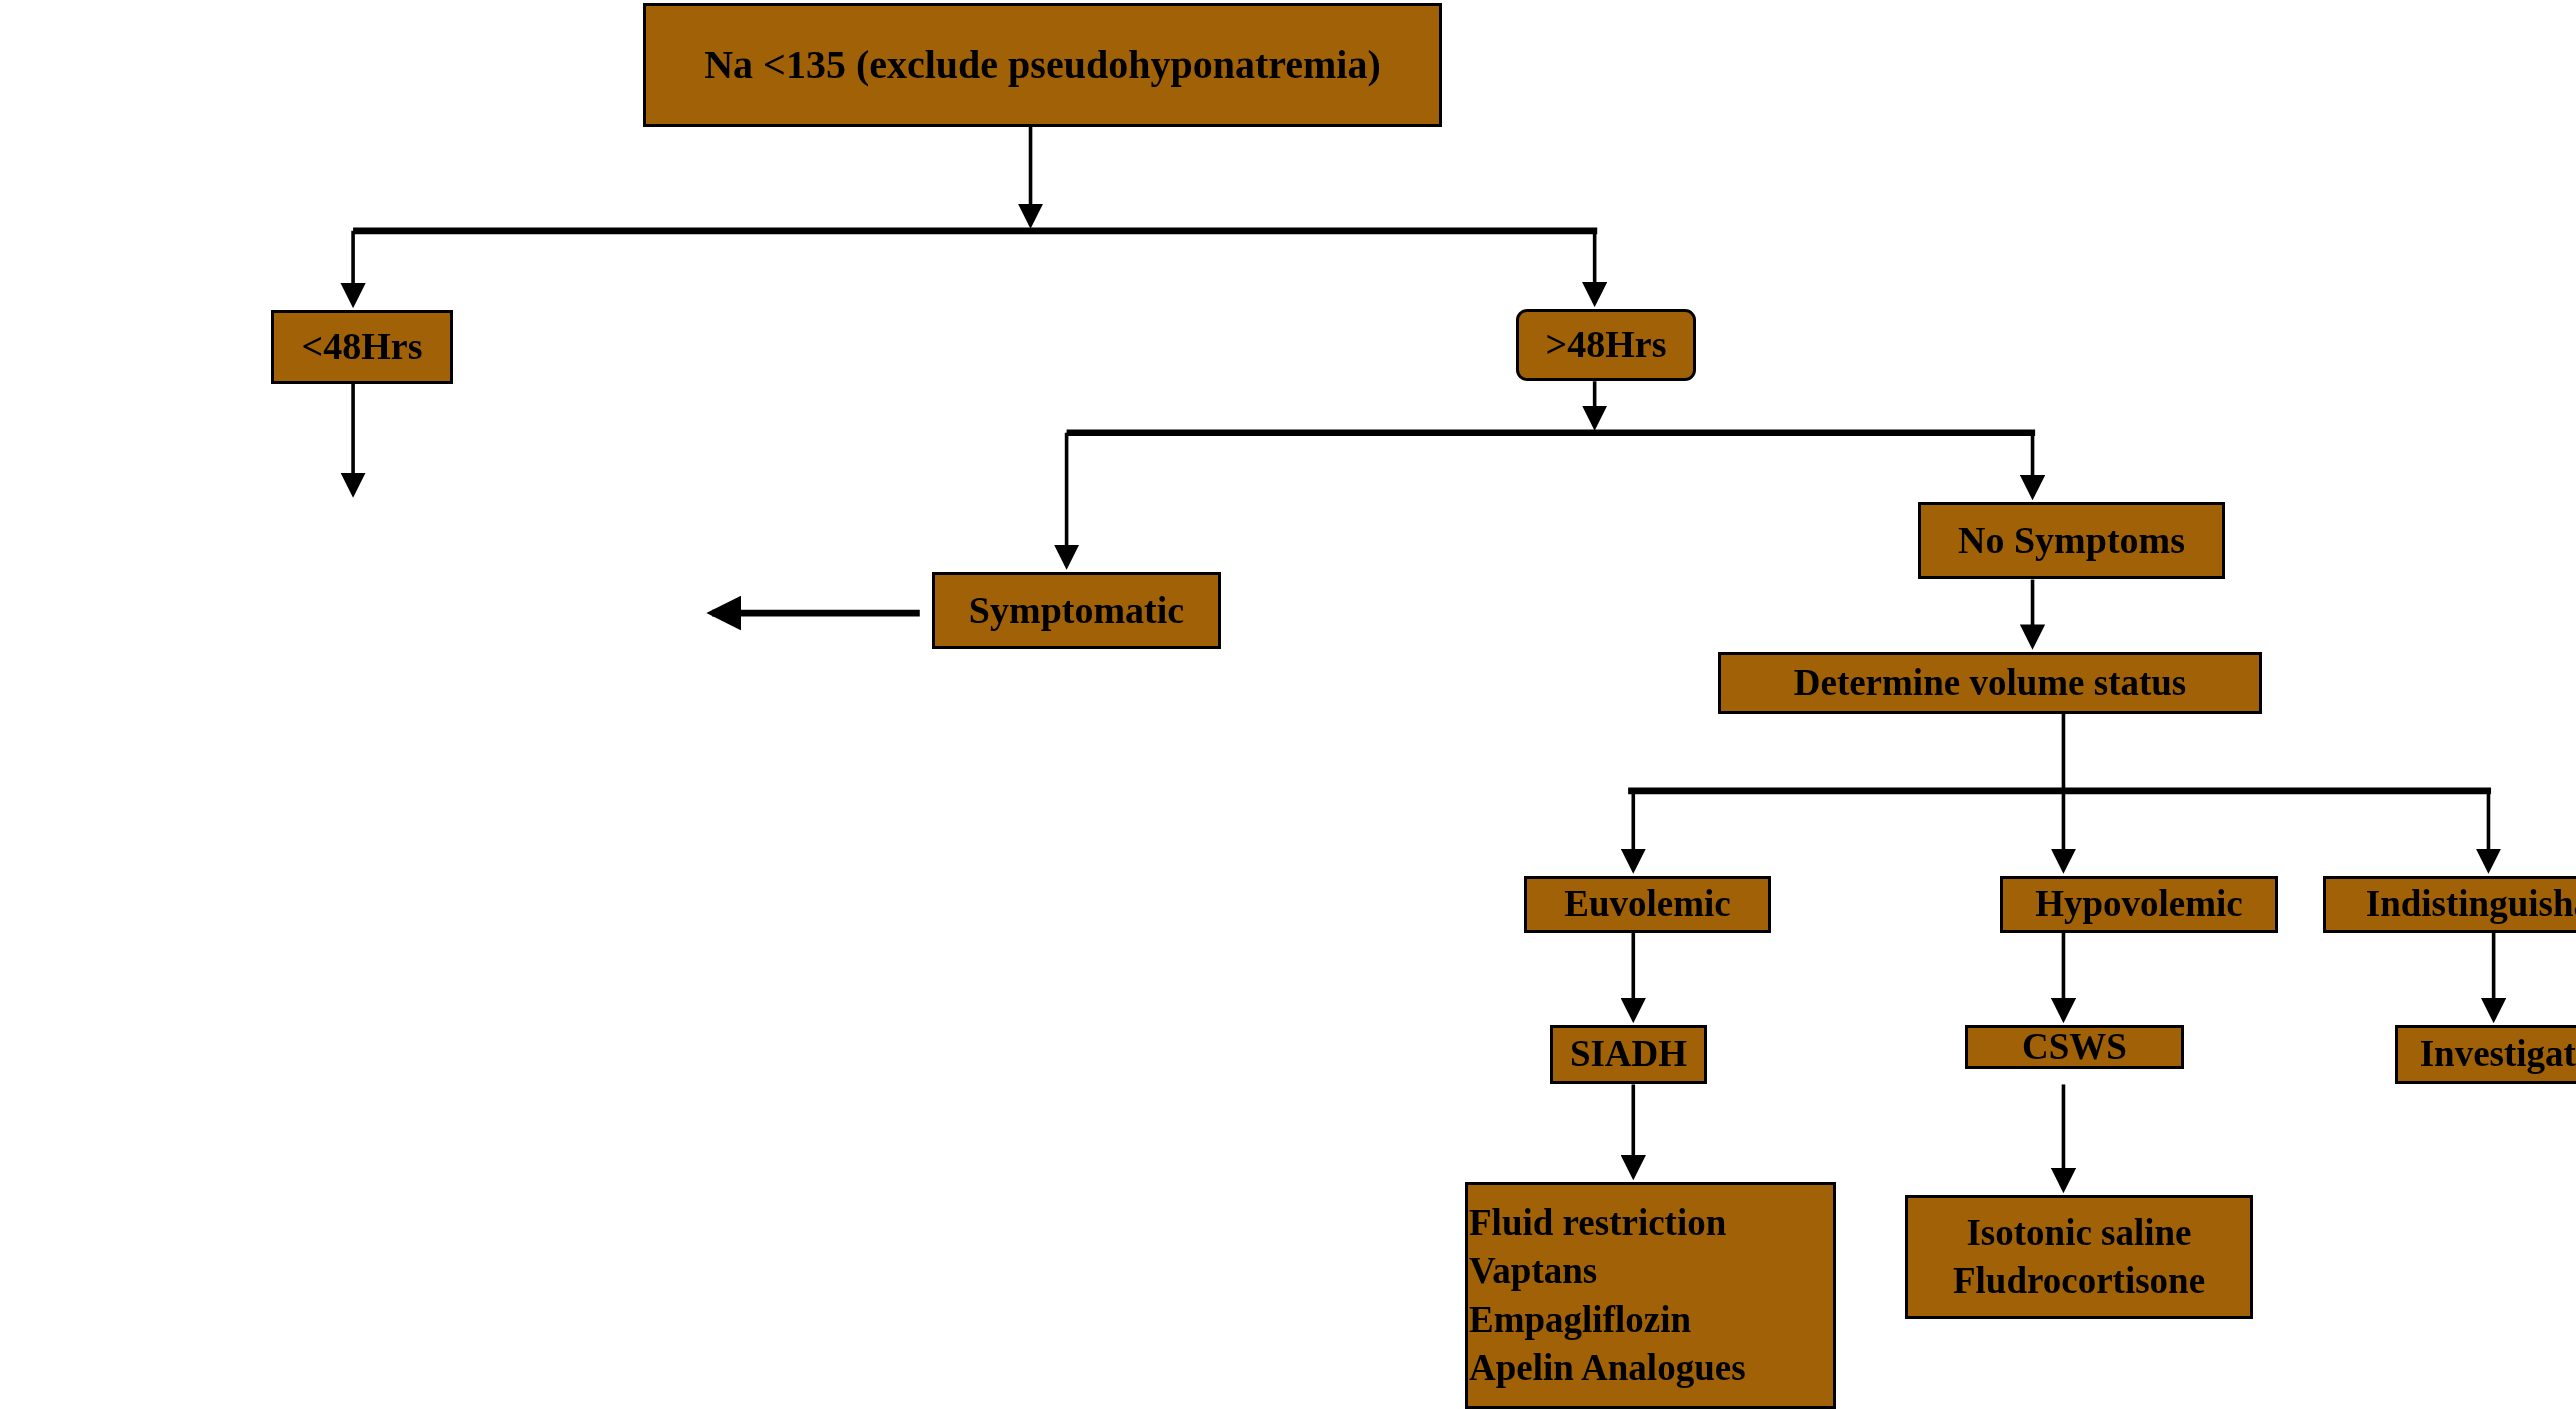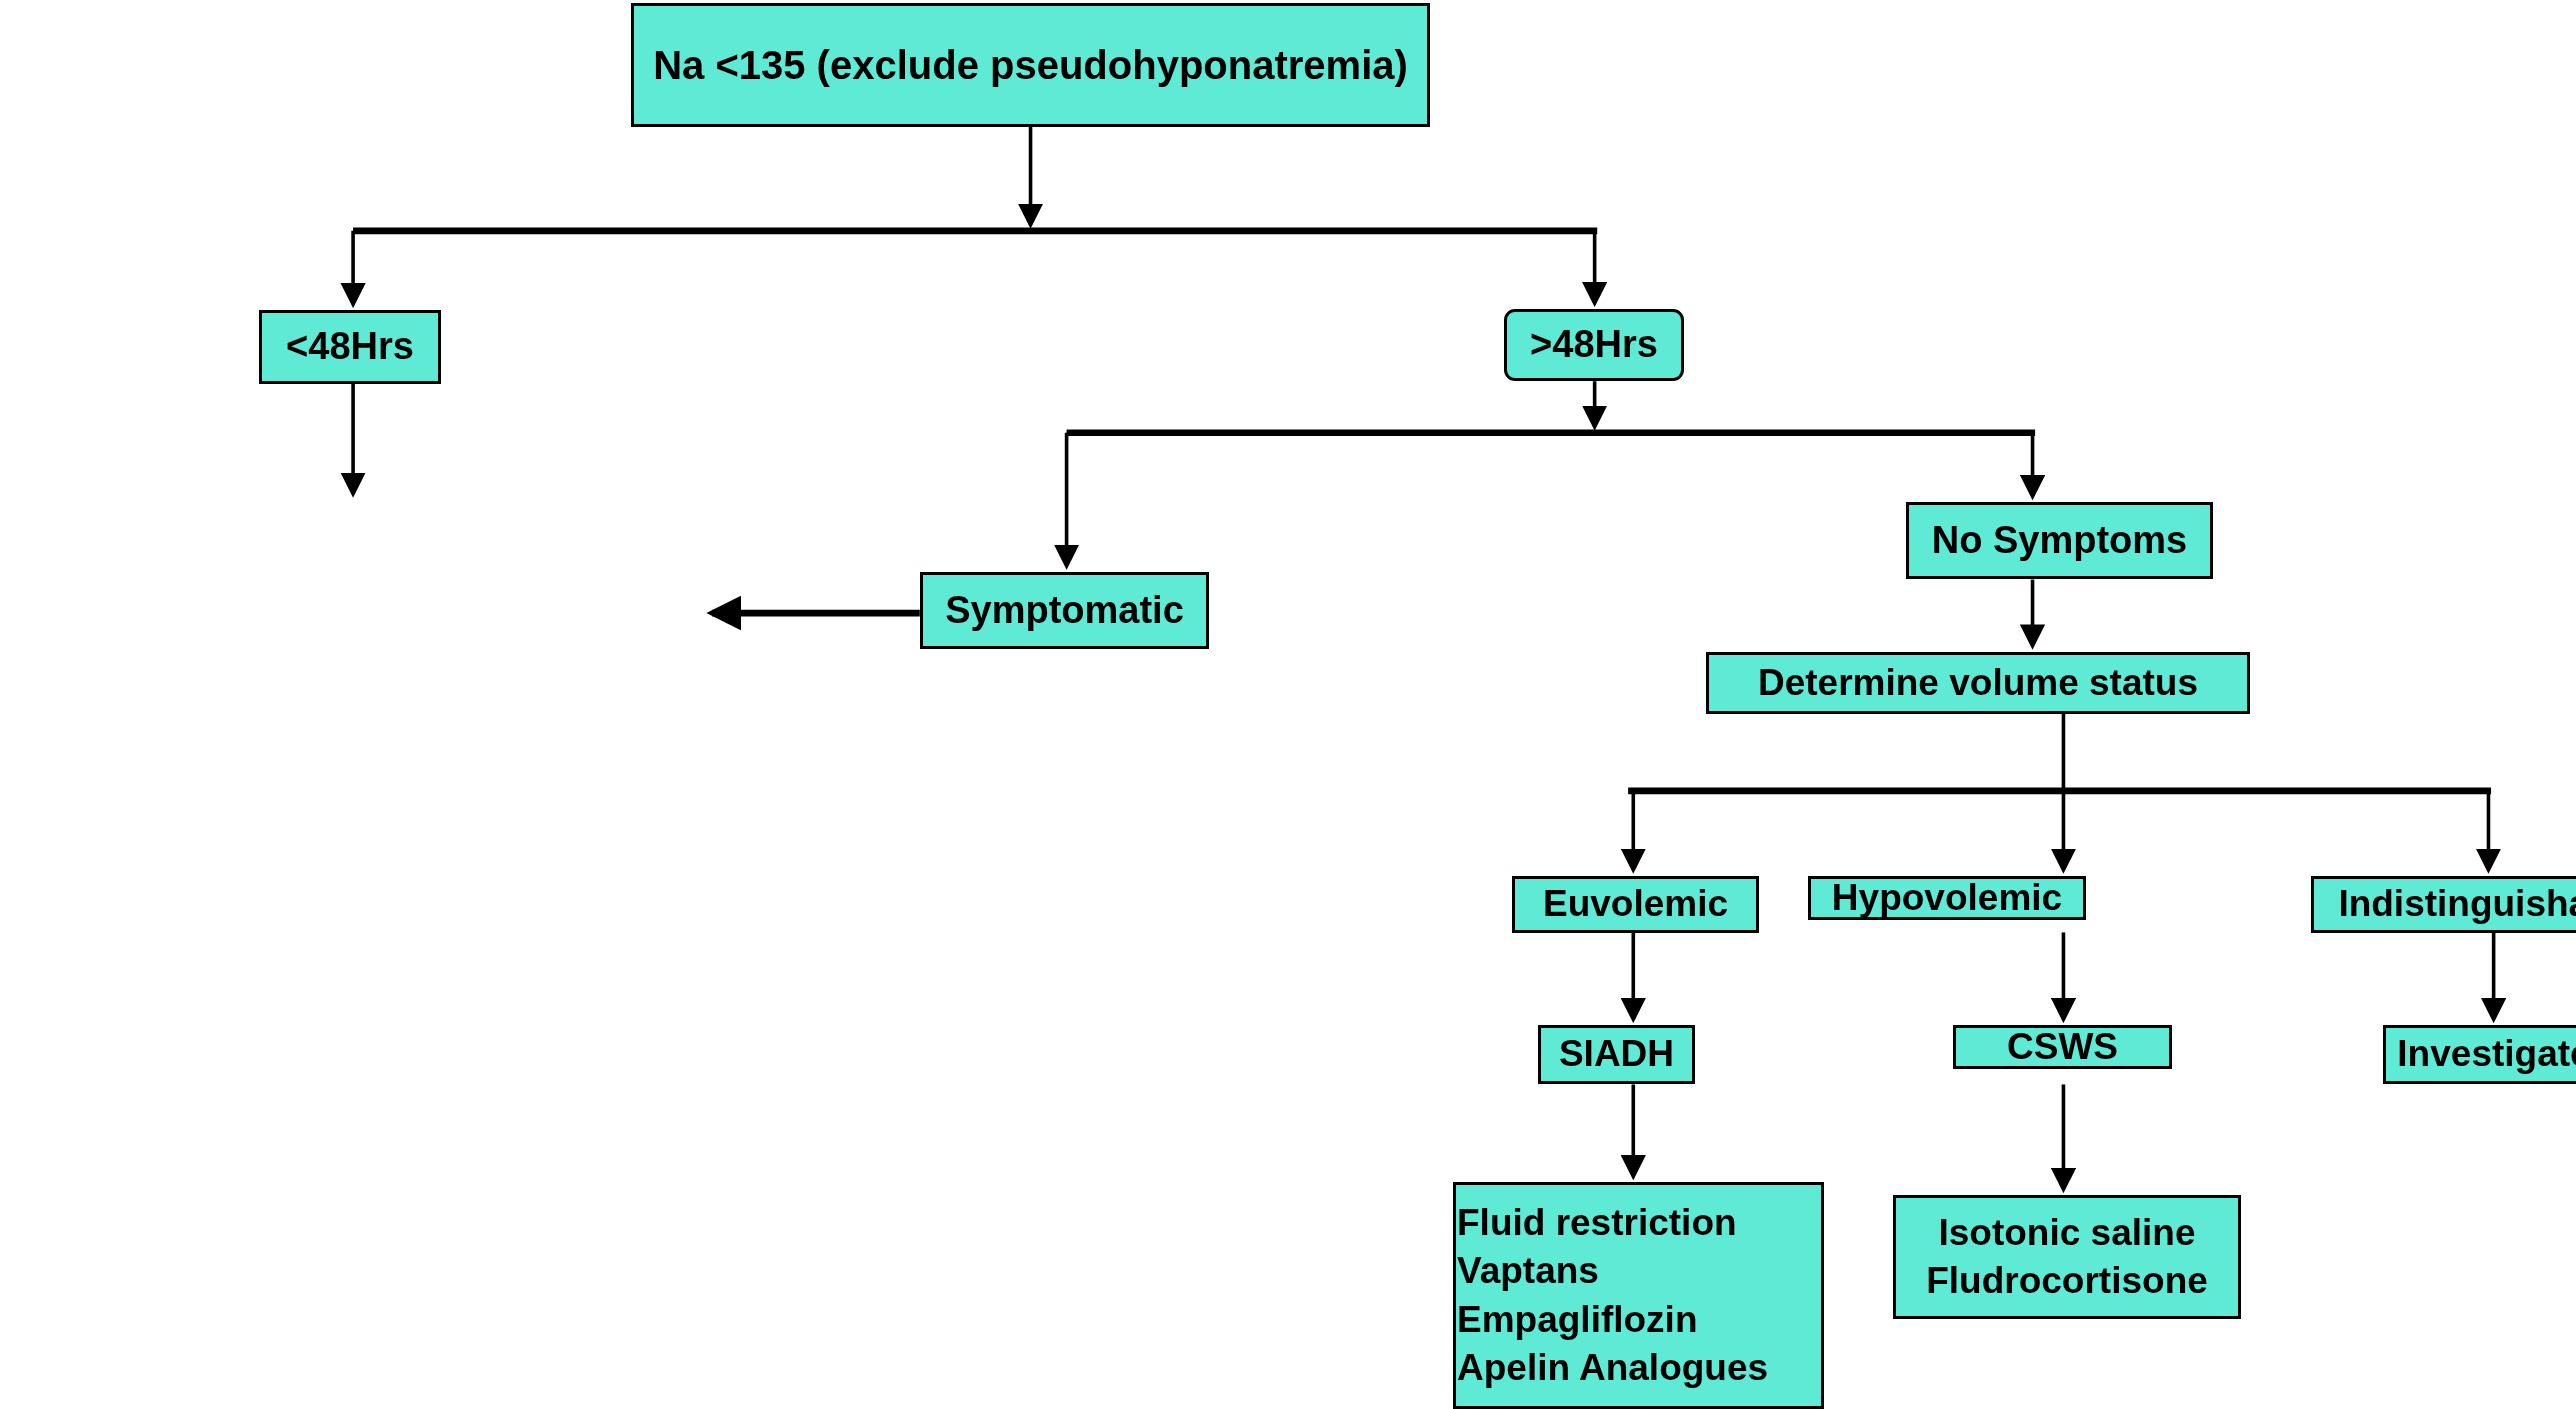--- a/index.html
+++ b/index.html
@@ -18,32 +18,33 @@
     position: absolute;
     left: 0;
     top: 0;
     width: 2670px;
     height: 1409px;
     pointer-events: none;
   }
   .node {
     position: absolute;
     box-sizing: border-box;
-    background: #5eead4;
+    background: #a16207;
     border: 3.1px solid #000000;
     display: flex;
     flex-direction: column;
     align-items: center;
     justify-content: center;
-    font-family: Liberation Sans, sans-serif;
+    font-family: Liberation Serif, serif;
     font-weight: bold;
     color: #000000;
     line-height: 1.30;
     text-align: center;
     z-index: 2;
+    margin-left: 12px;
   }
   .node .ln {
     display: block;
     white-space: nowrap;
   }
   .node.align-left {
     align-items: flex-start;
     text-align: left;
   }
   .node.align-left .ln {
@@ -52,21 +53,21 @@
 
   
   #n-root        { left:631px; top:2.6px;    width:799px; height:124px; font-size:40px; }
   #n-lt48        { left:259px;  top:310px;  width:182px;  height:74px; font-size:38px; }
   #n-gt48        { left:1504px; top:309px;  width:180px;  height:72px; font-size:38px;border-radius:11px; }
   #n-hypertonic  { left:0px;    top:500px;  width:706px; height:229px; font-size:37px; }
   #n-symptomatic { left:920px; top:572px; width:289px;  height:77px; font-size:38px; }
   #n-nosymptoms  { left:1906px; top:502px;  width:307px;  height:77px; font-size:38px; }
   #n-volume      { left:1706px; top:652px; width:544px; height:62px; font-size:37px; }
   #n-euvolemic   { left:1512px; top:876px; width:247px;  height:57px; font-size:37px; }
-  #n-hypovolemic { left:1808px; top:876px; width:278px;  height:44px; font-size:37px; }
+  #n-hypovolemic { left:1988px; top:876px; width:278px;  height:57px; font-size:37px; }
   #n-indistinct  { left:2311px; top:876px; width:359px;  height:57px; font-size:37px; }
   #n-siadh       { left:1538px; top:1025px; width:157px;  height:59px; font-size:37px; }
   #n-csws        { left:1953px; top:1025px; width:219px;  height:44px; font-size:37px; }
   #n-investigate { left:2383px; top:1025px; width:222px;  height:59px; font-size:37px; }
   #n-siadhrx     { left:1453px; top:1182px; width:371px;  height:227px; font-size:37px; }
   #n-cswsrx      { left:1893px; top:1195px; width:348px;  height:124px; font-size:37px; }
 </style>
 </head>
 <body>
 

